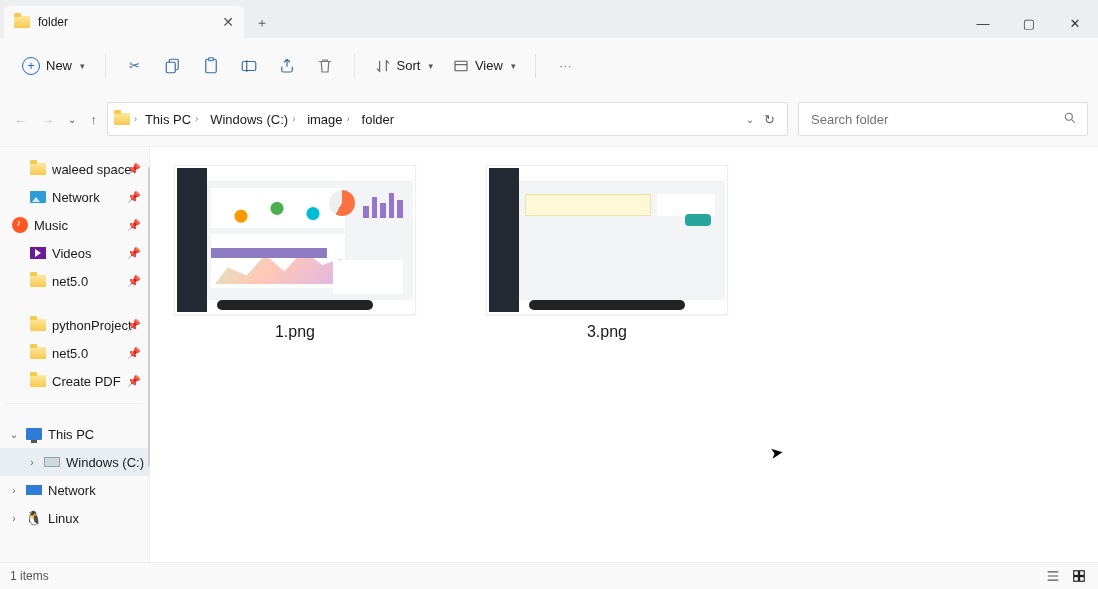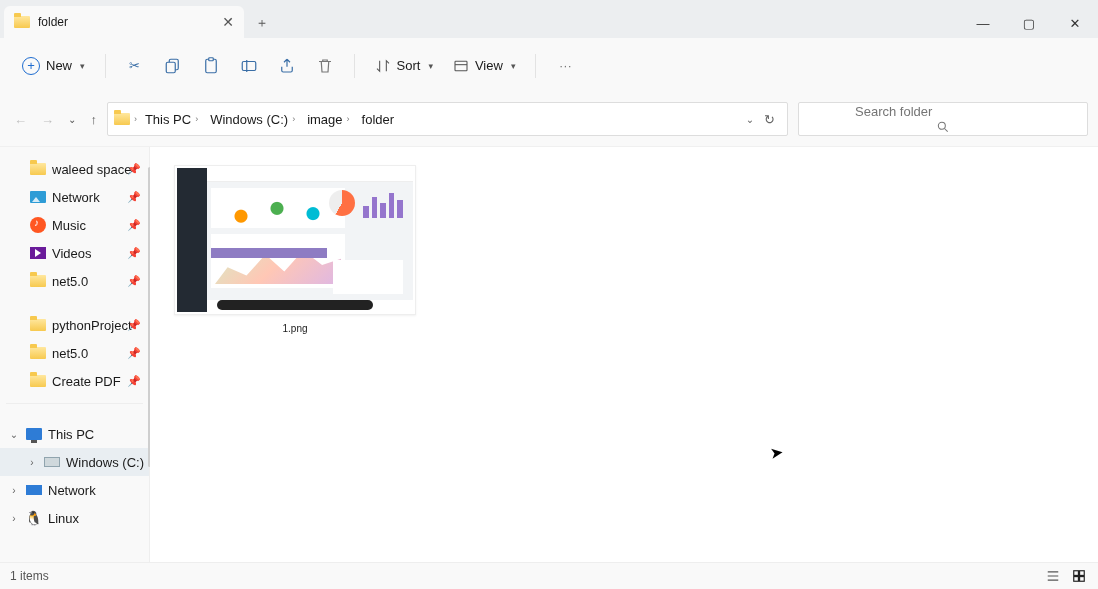--- a/index.html
+++ b/index.html
@@ -24,21 +24,21 @@
   .iconbtn.gray { color:#777; }
 
   .navrow { display:flex; align-items:center; padding:8px 10px 10px 10px; gap:10px; background:#f9f9f9; border-bottom: 1px solid #f0f0f0;}
   .navarrows { display:flex; align-items:center; gap:14px; padding-left:4px;}
   .navarrows span { color:#555; }
   .navarrows .dis { color:#bfbfbf; }
   .addr { flex:1; height:34px; border:1px solid #ddd; background:#fff; display:flex; align-items:center; padding:0 6px; gap:4px; border-radius:2px;}
   .crumb { display:flex; align-items:center; gap:4px; padding:2px 4px; }
   .crumb .caret { color:#777; font-size:9px; }
   .addr .refbox { margin-left:auto; display:flex; align-items:center; gap:10px; color:#666; padding-right:6px;}
-  .search { width:290px; height:34px; border:1px solid #ddd; background:#fff; display:flex; align-items:center; padding:0 10px; color:#777; border-radius:2px;flex-direction:column;}
+  .search { width:290px; height:34px; border:1px solid #ddd; background:#fff; display:flex; align-items:center; padding:0 10px; color:#777; border-radius:2px;}
   .search input { flex:1; border:none; outline:none; font-size:13px; color:#777; background:transparent; }
 
   .body { display:flex; height:calc(100% - 38px - 56px - 54px - 26px); }
   .sidebar { width:150px; border-right:1px solid #eee; display:flex; flex-direction:column; position:relative; }
   .navpane { overflow:hidden; padding-top:8px; }
   .navitem { display:flex; align-items:center; gap:6px; padding:6px 4px 6px 16px; white-space:nowrap; position:relative;}
   .navitem .pin { position:absolute; right:8px; color:#bbb; font-size:11px; }
   .navitem.sel { background:#e9eef2; }
   .navitem .expand { width:12px; display:inline-flex; justify-content:center; color:#666; font-size:10px;}
   .ico { width:16px; height:16px; display:inline-flex; align-items:center; justify-content:center; font-size:14px;}
@@ -90,21 +90,21 @@
     repeating-linear-gradient(#eee 0 5px, transparent 5px 9px),
     repeating-linear-gradient(90deg,#eee 0 5px, transparent 5px 9px);}
   .dash2 .clock{position:absolute;right:14px;top:72px;width:30px;height:30px;border-radius:50%;background:#26a69a;}
   .dash2 .clock:after{content:"";position:absolute;left:6px;top:6px;width:18px;height:18px;border-radius:50%;background:#fff;}
   .dash2 .side{position:absolute;right:8px;top:18px;width:50px;height:48px;background:#fff;}
   .dash3 .row{position:absolute;left:36px;top:26px;right:10px;height:22px;display:flex;gap:6px;}
   .dash3 .yellow{flex:3;background:#fff8d6;border:1px solid #f0e2a0;}
   .dash3 .info{flex:1.4;background:#fff;}
   .dash3 .btn{position:absolute;right:14px;top:46px;width:26px;height:8px;background:#26a69a;}
   
-  .filelabel { font-size:10px;text-align:right; }
+  .filelabel { font-size:16px;text-align:right; }
 
   .cursor { position:absolute; left:620px; top:296px; font-size:16px; color:#000; transform:rotate(-8deg); pointer-events:none; }
 
   .status { height:26px; border-top:1px solid #eee; background:#f9f9f9; display:flex; align-items:center; padding:0 10px; font-size:12px; color:#555;}
   .status .spacer{flex:1;}
   .viewtoggle{display:flex;gap:8px;color:#555;}
   .viewtoggle span{display:inline-flex;width:18px;height:18px;align-items:center;justify-content:center;border:1px solid transparent;}
   .viewtoggle .act{color:#222;}
 </style>
 </head>
@@ -247,21 +247,21 @@
           <span>waleed space</span>
           <span class="pin">📌</span>
         </div>
         <div class="navitem" style="padding-left: 30px;">
           <span class="ico">
             <span class="pic-ico"></span>
           </span>
           <span>Network</span>
           <span class="pin">📌</span>
         </div>
-        <div class="navitem" style="padding-left: 30px;">
+        <div class="navitem" style="padding-left: 12px;">
           <span class="ico">
             <span class="music-ico"></span>
           </span>
           <span>Music</span>
           <span class="pin">📌</span>
         </div>
         <div class="navitem" style="padding-left: 30px;">
           <span class="ico">
             <span class="video-ico"></span>
           </span>
@@ -351,20 +351,36 @@
                 <span style="height:85%"></span>
                 <span style="height:60%"></span>
               </div>
               <div class="stripe"></div>
               <div class="panelC"></div>
          <div class="dash-foot"></div>
        </div>
      </div>
      <div class="filelabel">1.png</div>
         </div>
+        <div class="card">
+          <div class="thumbwrap">
+       <div class="thumb-inner dash3">
+         <div class="dash-sidebar"></div>
+              <div class="dash-top"></div>
+              <div class="dash-body"></div>
+         <div class="row">
+                <div class="yellow"></div>
+                <div class="info"></div>
+              </div>
+              <div class="btn"></div>
+         <div class="dash-foot"></div>
+       </div>
+     </div>
+     <div class="filelabel">3.png</div>
+        </div>
       </div>
     <div class="cursor">➤</div>
   </div>
 </div>
 
 <div class="status">
   <span>1 items</span>
   <span class="spacer"></span>
   <div class="viewtoggle">
     <span>

